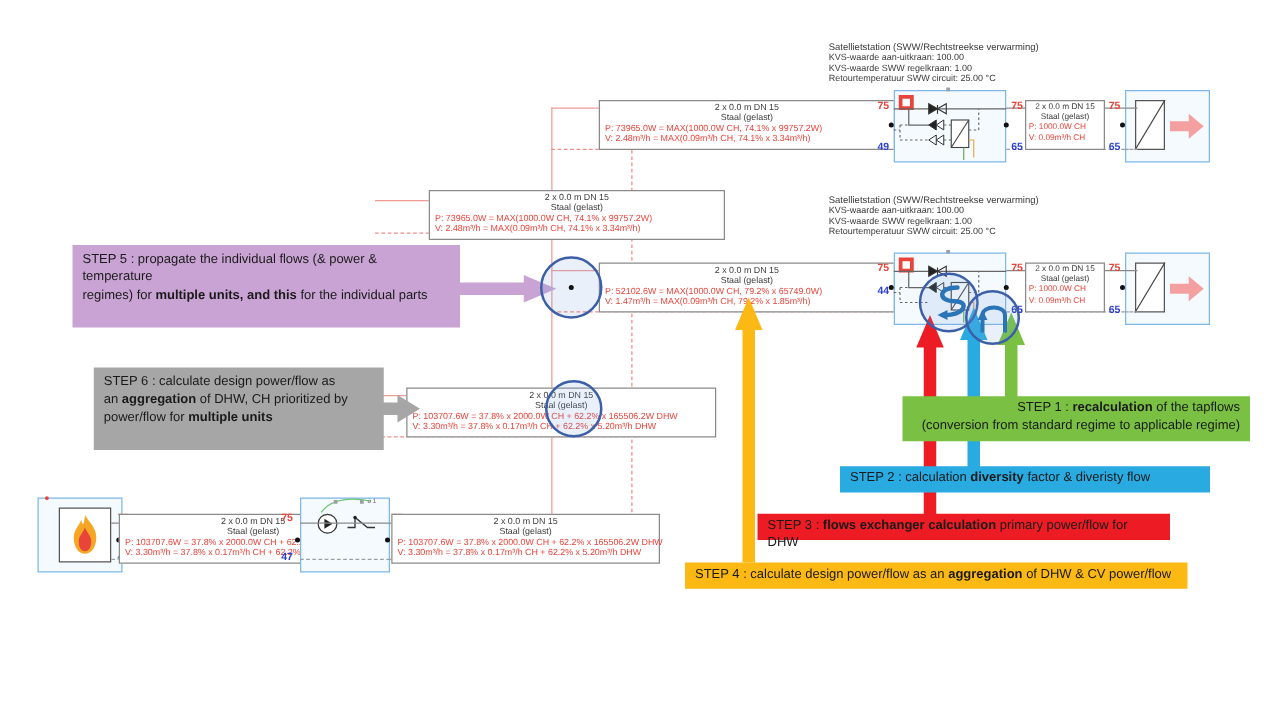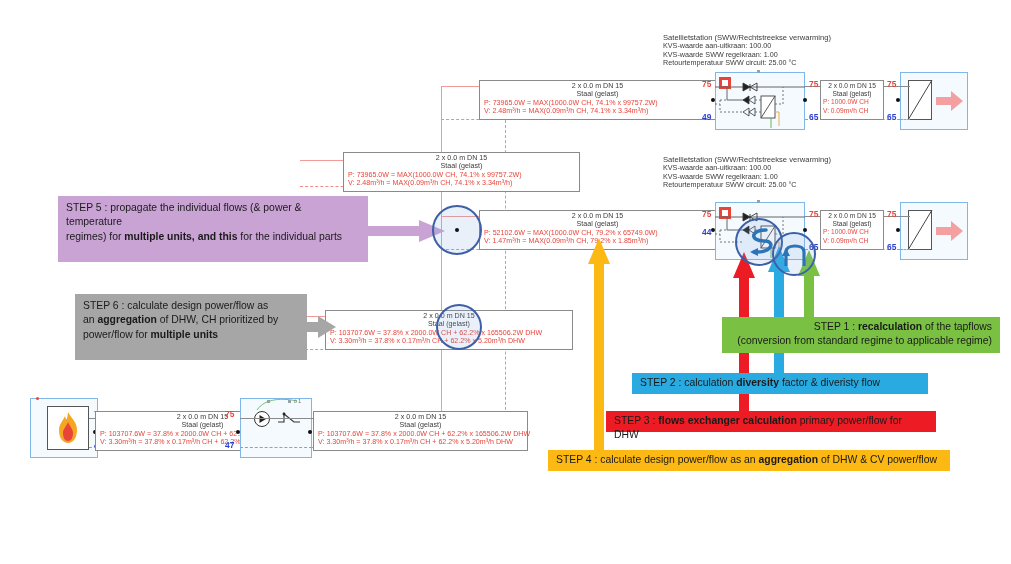--- a/index.html
+++ b/index.html
@@ -345,21 +345,21 @@
   <div><span>STEP 6 : calculate design power/flow as</span></div>
   <div><span>an </span><b>aggregation</b><span> of DHW, CH prioritized by</span></div>
   <div><span>power/flow for </span><b>multiple units</b></div>
 </div>
 
 <div class="step" style="left:722px;top:317px;width:278px;height:36px;background:#7ac143;padding:3px 8px;text-align:right;">
   <div><span>STEP 1 : </span><b>recalculation</b><span> of the tapflows</span></div>
   <div><span>(conversion from standard regime to applicable regime)</span></div>
 </div>
 
-<div class="step" style="left:632px;top:373px;width:296px;height:21px;background:#29abe2;padding:3px 8px;">
+<div class="step" style="left:672px;top:373px;width:296px;height:21px;background:#29abe2;padding:3px 8px;">
   <div><span>STEP 2 : calculation </span><b>diversity</b><span> factor &amp; diveristy flow</span></div>
 </div>
 
 <div class="step" style="left:606px;top:411px;width:330px;height:21px;background:#ed1c24;padding:3px 8px;">
   <div><span>STEP 3 : </span><b>flows exchanger calculation</b><span> primary power/flow for DHW</span></div>
 </div>
 
 <div class="step" style="left:548px;top:450px;width:402px;height:21px;background:#fdb913;padding:3px 8px;">
   <div><span>STEP 4 : calculate design power/flow as an </span><b>aggregation</b><span> of DHW &amp; CV power/flow</span></div>
 </div>

